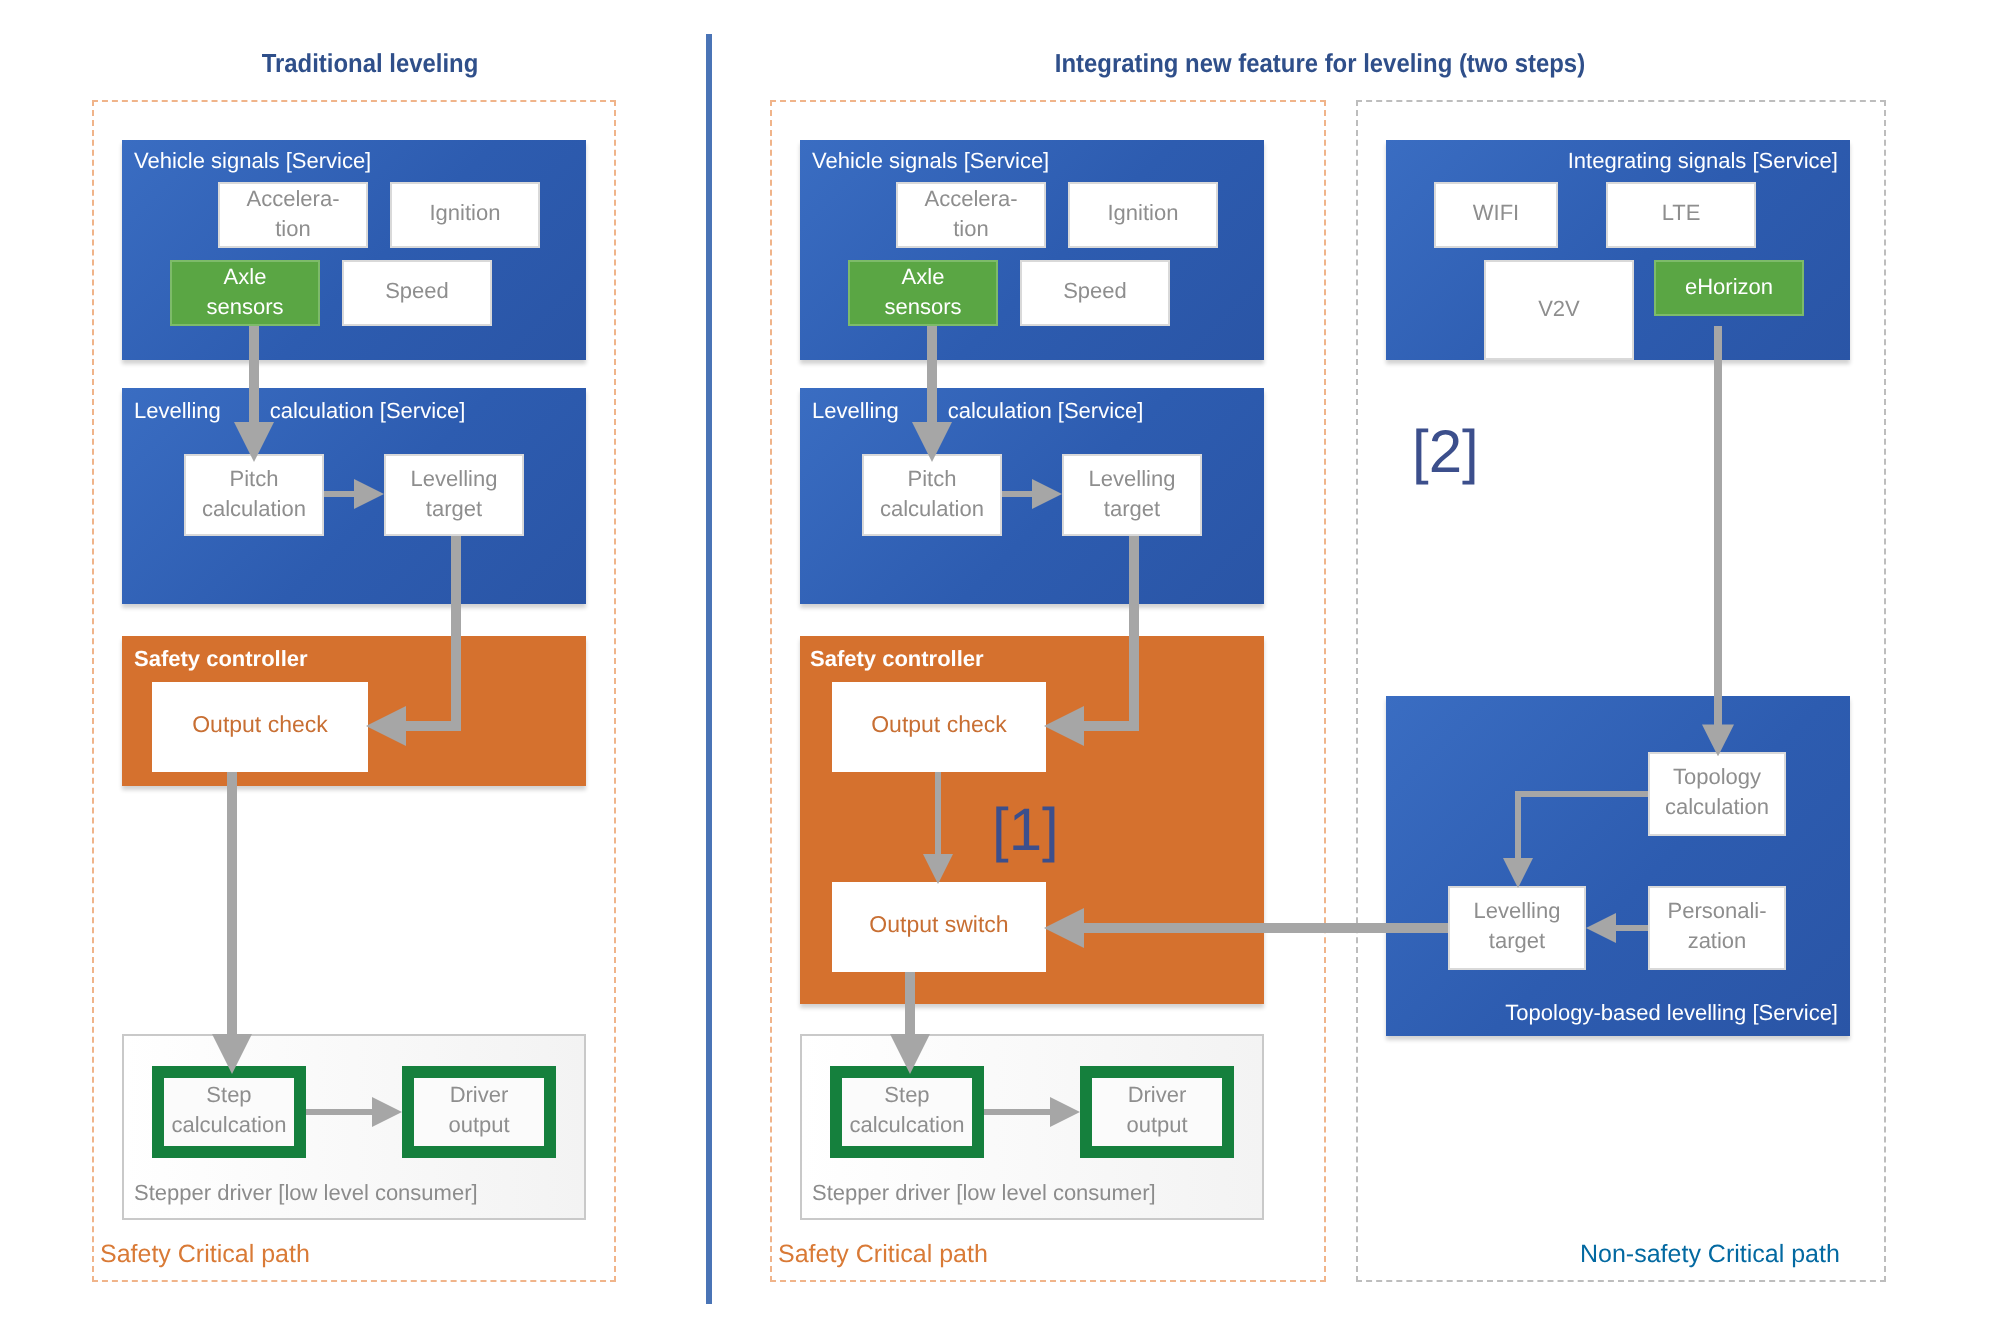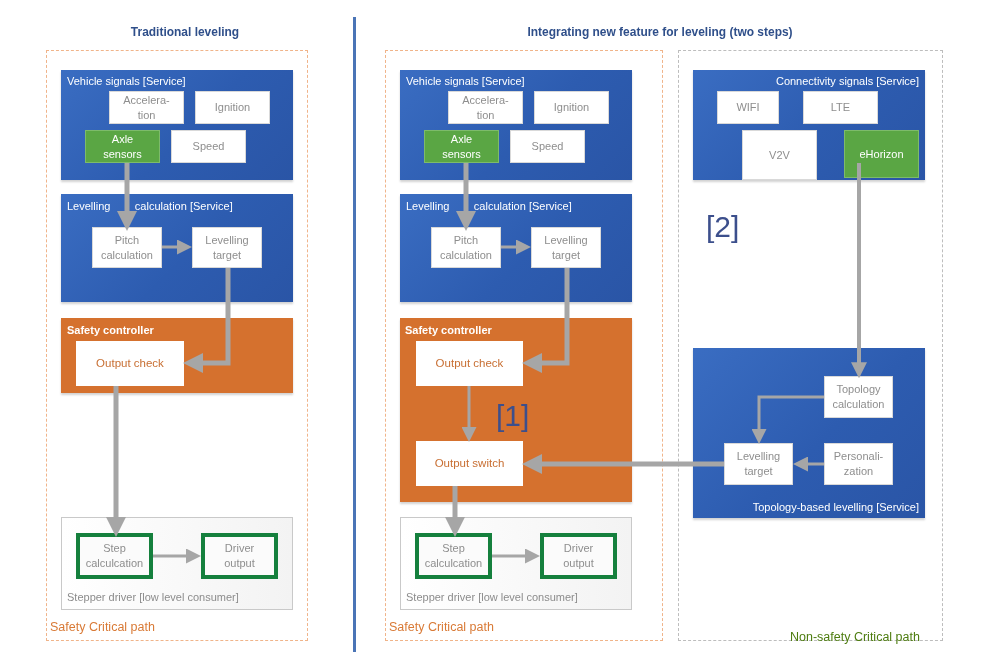--- a/index.html
+++ b/index.html
@@ -8,35 +8,35 @@
 
   .title { position: absolute; font-weight: bold; color: #2f4f8a; font-size: 13px; text-align: center; transform: scaleX(0.92); }
 
   .divider { position: absolute; left: 353px; top: 17px; width: 3px; height: 635px; background: #4a74b6; }
 
   .path-region { position: absolute; border: 1px dashed; }
   .path-region.safety { border-color: #f0b48a; }
   .path-region.nonsafety { border-color: #bdbdbd; }
   .path-label { position: absolute; font-size: 12.5px; }
   .path-label.safety { color: #d97a36; }
-  .path-label.nonsafety { color: #4d7c0f; margin-top: 10px; }
+  .path-label.nonsafety { color: #0369a1; }
 
   .service { position: absolute; background: linear-gradient(135deg, #3a6dc2 0%, #2d5cb0 55%, #2a55a6 100%); box-shadow: 0 2px 2px rgba(0,0,0,0.18); }
   .service-label { position: absolute; color: #ffffff; font-size: 11px; white-space: nowrap; }
 
   .controller { position: absolute; background: #d5712e; box-shadow: 0 2px 2px rgba(0,0,0,0.18); }
   .controller-label { position: absolute; color: #ffffff; font-size: 11px; font-weight: bold; }
 
   .driver { position: absolute; background: linear-gradient(90deg, #ffffff, #f3f3f3); border: 1px solid #c9c9c9; }
   .driver-label { position: absolute; color: #8c8c8c; font-size: 11px; white-space: nowrap; }
 
   .node { position: absolute; display: flex; align-items: center; justify-content: center; text-align: center; font-size: 11px; line-height: 15px; color: #8e8e8e; background: #ffffff; border: 1px solid #d9d9d9; white-space: pre-line; }
   .node.green { background: #5aa644; color: #ffffff; border-color: #7dbb6a; }
   .node.orange-text { color: #c86f33; font-size: 11.5px; }
-  .node.plain { background: #fbfbfb; border: 4px solid #15803d; }
+  .node.plain { background: #fbfbfb; border: 6px solid #15803d; }
 
   .step-marker { position: absolute; color: #3c4f8c; font-size: 30px; font-weight: normal; }
 
   svg.arrows { position: absolute; left: 0; top: 0; width: 1001px; height: 672px; pointer-events: none; }
 </style>
 </head>
 <body>
 
 <div class="title" style="left:60px; top:24px; width:250px;">Traditional leveling</div>
 <div class="title" style="left:440px; top:24px; width:440px;">Integrating new feature for leveling (two steps)</div>
@@ -110,26 +110,26 @@
 
 <div class="driver" style="left:400px; top:517px; width:232px; height:93px;">
   <div class="driver-label" style="left:5px; top:73px;">Stepper driver [low level consumer]</div>
 </div>
 <div class="node plain" style="left:415px; top:533px; width:77px; height:46px;">Step
 calculcation</div>
 <div class="node plain" style="left:540px; top:533px; width:77px; height:46px;">Driver
 output</div>
 
 <div class="service" style="left:693px; top:70px; width:232px; height:110px;">
-  <div class="service-label" style="right:6px; top:5px;">Connectivity signals [Service]</div>
+  <div class="service-label" style="right:6px; top:5px;">Integrating signals [Service]</div>
 </div>
 <div class="node" style="left:717px; top:91px; width:62px; height:33px;">WIFI</div>
 <div class="node" style="left:803px; top:91px; width:75px; height:33px;">LTE</div>
 <div class="node" style="left:742px; top:130px; width:75px; height:50px;">V2V</div>
-<div class="node green" style="left:827px; top:130px; width:75px; height:48px;margin-left:17px;">eHorizon</div>
+<div class="node green" style="left:827px; top:130px; width:75px; height:28px;">eHorizon</div>
 
 <div class="step-marker" style="left:706px; top:210px;">[2]</div>
 
 <div class="service" style="left:693px; top:348px; width:232px; height:170px;">
   <div class="service-label" style="right:6px; bottom:5px;margin-top:33px;">Topology-based levelling [Service]</div>
 </div>
 <div class="node" style="left:824px; top:376px; width:69px; height:42px;">Topology
 calculation</div>
 <div class="node" style="left:724px; top:443px; width:69px; height:42px;">Levelling
 target</div>

